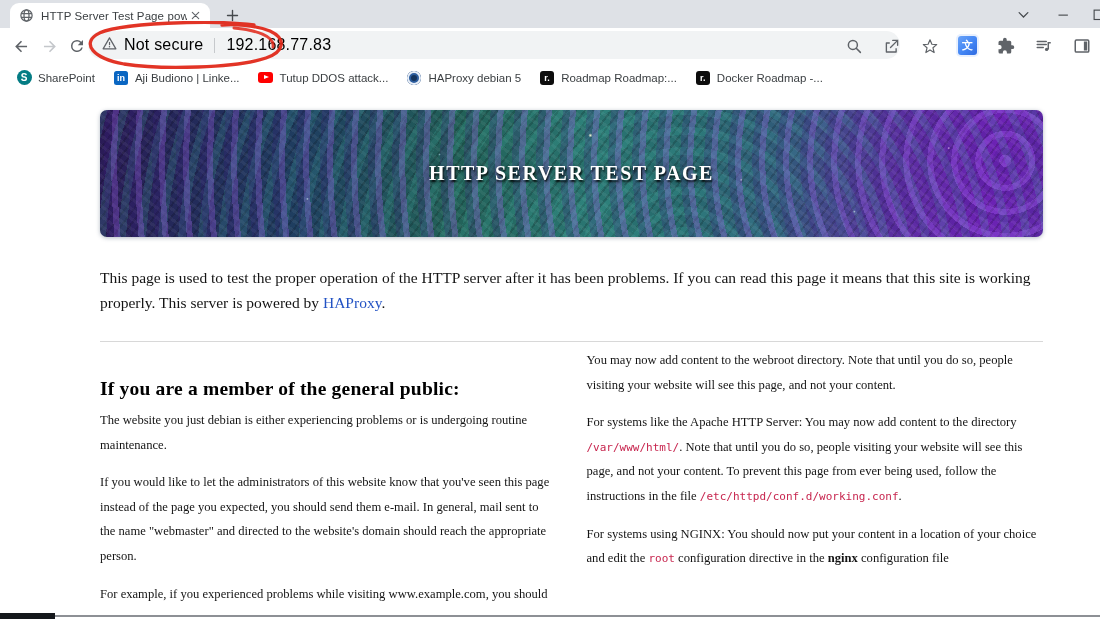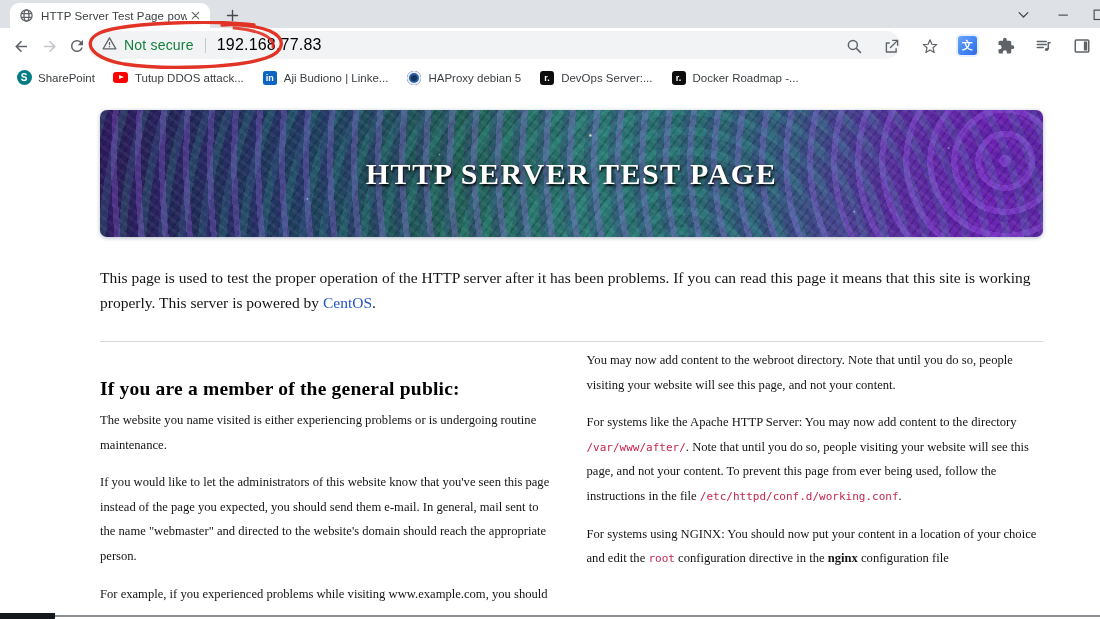--- a/index.html
+++ b/index.html
@@ -21,21 +21,21 @@
   .winctl.chev { left:1008px; width:30px; }
   .winctl.minim { left:1048px; width:30px; }
   .winctl.maxim { left:1088px; width:20px; }
 
   
   .toolbar { position:relative; height:35px; background:#fff; }
   .nav-ic { position:absolute; top:7px; width:22px; height:22px; display:flex; align-items:center; justify-content:center; }
   .nav-back { left:10px; } .nav-fwd { left:38px; } .nav-reload { left:66px; }
   .omnibox { position:absolute; left:88px; top:3px; width:812px; height:28px; background:#f1f3f4;
     border-radius:14px; display:flex; align-items:center; padding-left:14px; }
-  .omni-sec { font-size:14px; color:#15803d; margin-left:7px; letter-spacing:.2px; }
+  .omni-sec { font-size:16px; color:#000000; margin-left:7px; letter-spacing:.2px; }
   .omni-div { width:1px; height:15px; background:#c6c9cc; margin:0 11px; }
   .omni-url { font-size:16px; color:#000000; letter-spacing:.2px; }
   .tb-right { position:absolute; right:8px; top:7px; display:flex; align-items:center; gap:17px; }
   .tb-right > div { width:21px; height:21px; display:flex; align-items:center; justify-content:center; }
   .translate-badge { width:19px; height:19px; border-radius:3px;
     background:linear-gradient(135deg,#6aa3f8 0%,#4285f4 55%,#2f6ae0 100%);
     color:#fff; font-size:11px; font-weight:bold; display:flex; align-items:center; justify-content:center;
     box-shadow:0 0 0 2px #e8f0fe; }
 
   
@@ -76,21 +76,21 @@
       radial-gradient(2px 2px at 68% 55%, rgba(255,240,255,.6), transparent 70%),
       radial-gradient(2px 2px at 90% 30%, rgba(255,210,255,.7), transparent 70%),
       radial-gradient(2px 2px at 36% 35%, rgba(200,230,255,.5), transparent 70%),
       radial-gradient(2px 2px at 80% 80%, rgba(230,255,240,.6), transparent 70%),
       repeating-radial-gradient(circle at 96% 40%, rgba(160,95,240,.30) 0 6px, rgba(60,25,130,.20) 6px 13px, transparent 13px 24px),
       repeating-radial-gradient(circle at 62% 130%, rgba(70,195,175,.16) 0 8px, transparent 8px 20px),
       repeating-linear-gradient(37deg, rgba(255,255,255,.05) 0 3px, transparent 3px 8px),
       repeating-linear-gradient(-53deg, rgba(0,0,0,.16) 0 2px, transparent 2px 7px),
       linear-gradient(97deg,#2b1b57 0%,#232a5a 10%,#1f3f60 22%,#226158 38%,#2a7571 52%,#276a6e 62%,#315a7a 72%,#5a2fa0 84%,#6c22b4 94%,#5f2aa8 100%);
   }
-  .hero-title { color:#fff; font-size:30px; font-weight:bold; letter-spacing:1.5px;
+  .hero-title { color:#fff; font-size:20px; font-weight:bold; letter-spacing:1.5px;
     text-shadow:1px 2px 2px rgba(0,0,0,.85), 0 0 8px rgba(0,0,0,.45); }
   .intro { margin-top:28px; font-size:15.5px; line-height:1.62; color:#141414; max-width:945px; }
   .intro a { color:#2353c4; text-decoration:none; }
   .rule { border:none; border-top:1px solid #d8d8d8; margin-top:26px; }
   .cols { display:flex; gap:30px; margin-top:6px; }
   .col { flex:1; }
   .col h2 { font-size:19.5px; font-weight:bold; color:#000; margin:30px 0 8px; letter-spacing:.2px; }
   .col p { font-size:12.6px; line-height:1.95; color:#141414; margin-bottom:13px; }
   code { font-family:"DejaVu Sans Mono", monospace; font-size:11px; color:#c7254e; }
   .b { font-weight:bold; }
@@ -215,75 +215,75 @@
 
   <div class="bmbar">
     <div class="bm">
       <span class="fv">
           <span class="fv-sharepoint">S</span>
         </span>
       <span class="bm-label">SharePoint</span>
     </div>
     <div class="bm">
       <span class="fv">
+          <span class="fv-linkedin">in</span>
+        </span>
+      <span class="bm-label">Aji Budiono | Linke...</span>
+    </div>
+    <div class="bm">
+      <span class="fv">
           <span class="fv-youtube"></span>
         </span>
       <span class="bm-label">Tutup DDOS attack...</span>
     </div>
     <div class="bm">
       <span class="fv">
-          <span class="fv-linkedin">in</span>
-        </span>
-      <span class="bm-label">Aji Budiono | Linke...</span>
-    </div>
-    <div class="bm">
-      <span class="fv">
           <span class="fv-haproxy"></span>
         </span>
       <span class="bm-label">HAProxy debian 5</span>
     </div>
     <div class="bm">
       <span class="fv">
           <span class="fv-roadmap">r.</span>
         </span>
-      <span class="bm-label">DevOps Server:...</span>
+      <span class="bm-label">Roadmap Roadmap:...</span>
     </div>
     <div class="bm">
       <span class="fv">
           <span class="fv-roadmap">r.</span>
         </span>
       <span class="bm-label">Docker Roadmap -...</span>
     </div>
 
   </div>
 
   <svg class="annot" viewBox="0 0 208 50">
     <path d="M 170 4 C 132 -1 30 1 12 14 C -1 23 8 37 40 43 C 78 49 152 47 182 37 C 200 31 203 18 186 10 C 171 4 150 3 138 4" fill="none" stroke="#e02516" stroke-width="3.3" stroke-linecap="round" opacity="0.93"></path>
     <path d="M 150 7 C 172 9 191 15 189 26" fill="none" stroke="#e02516" stroke-width="3" stroke-linecap="round" opacity="0.85"></path>
   </svg>
 
   <div class="pagebody">
     <div class="hero">
       <div class="hero-title">HTTP SERVER TEST PAGE</div>
     </div>
 
-    <p class="intro"><span>This page is used to test the proper operation of the HTTP server after it has been problems. If you can read this page it means that this site is working properly. This server is powered by </span><a href="#">CentOS</a><span>.</span></p>
+    <p class="intro"><span>This page is used to test the proper operation of the HTTP server after it has been problems. If you can read this page it means that this site is working properly. This server is powered by </span><a href="#">HAProxy</a><span>.</span></p>
 
     <hr class="rule">
 
     <div class="cols">
       <div class="col">
         <h2>If you are a member of the general public:</h2>
-        <p>The website you name visited is either experiencing problems or is undergoing routine maintenance.</p>
+        <p>The website you just debian is either experiencing problems or is undergoing routine maintenance.</p>
         <p>If you would like to let the administrators of this website know that you've seen this page instead of the page you expected, you should send them e-mail. In general, mail sent to the name "webmaster" and directed to the website's domain should reach the appropriate person.</p>
         <p>For example, if you experienced problems while visiting www.example.com, you should send e-mail to "webmaster@example.com".</p>
       </div>
       <div class="col">
         <p>You may now add content to the webroot directory. Note that until you do so, people visiting your website will see this page, and not your content.</p>
-        <p><span>For systems like the Apache HTTP Server: You may now add content to the directory </span><code>/var/www/after/</code><span>. Note that until you do so, people visiting your website will see this page, and not your content. To prevent this page from ever being used, follow the instructions in the file </span><code>/etc/httpd/conf.d/working.conf</code><span>.</span></p>
+        <p><span>For systems like the Apache HTTP Server: You may now add content to the directory </span><code>/var/www/html/</code><span>. Note that until you do so, people visiting your website will see this page, and not your content. To prevent this page from ever being used, follow the instructions in the file </span><code>/etc/httpd/conf.d/working.conf</code><span>.</span></p>
         <p><span>For systems using NGINX: You should now put your content in a location of your choice and edit the </span><code>root</code><span> configuration directive in the </span><span class="b">nginx</span><span> configuration file</span></p>
       </div>
     </div>
   </div>
 
   <div class="bottom-edge">
     <div class="blk"></div>
     <div class="gry"></div>
   </div>
 

